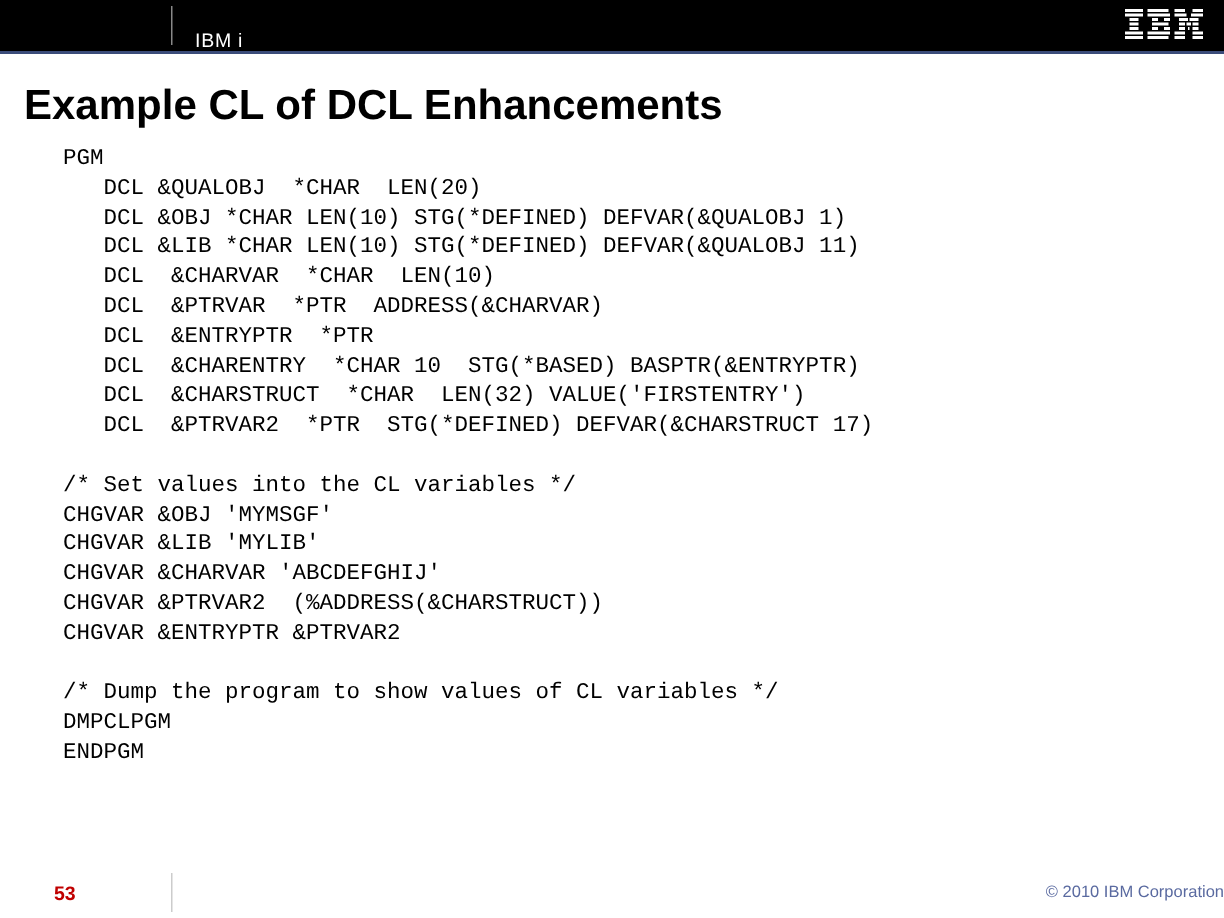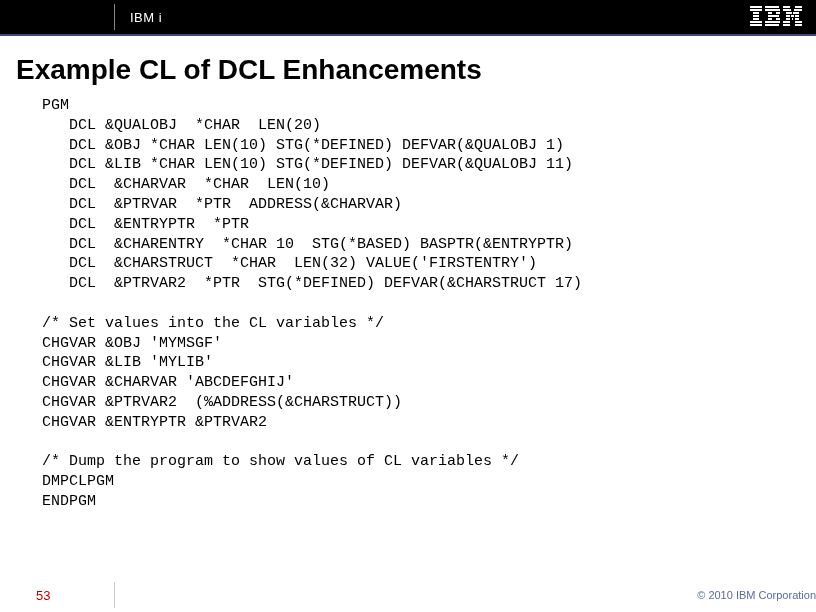--- a/index.html
+++ b/index.html
@@ -10,21 +10,21 @@
     font-family: Arial, Helvetica, sans-serif;
     background: #ffffff;
     overflow: hidden;
     position: relative;
   }
   .header {
     background: #000000;
     color: #ffffff;
     height: 34px;
     display: flex;
-    align-items: center;
+    align-items: flex-end;
     padding-left: 120px;
     position: relative;
     border-bottom: 2px solid #3b4c7a;
   }
   .header-divider {
     position: absolute;
     left: 114px;
     top: 4px;
     bottom: 4px;
     width: 1px;
@@ -72,21 +72,21 @@
     left: 114px;
     top: 4px;
     bottom: 4px;
     width: 1px;
     background: #cccccc;
   }
   .page-num {
     position: absolute;
     left: 24px;
     color: #c00000;
-    font-weight: normal;
+    font-weight: bold;
     font-size: 13px;
     padding-left: 12px;
   }
   .tagline {
     position: absolute;
     left: 128px;
     font-size: 19px;
     font-weight: bold;
     font-style: italic;
     color: #000000;

